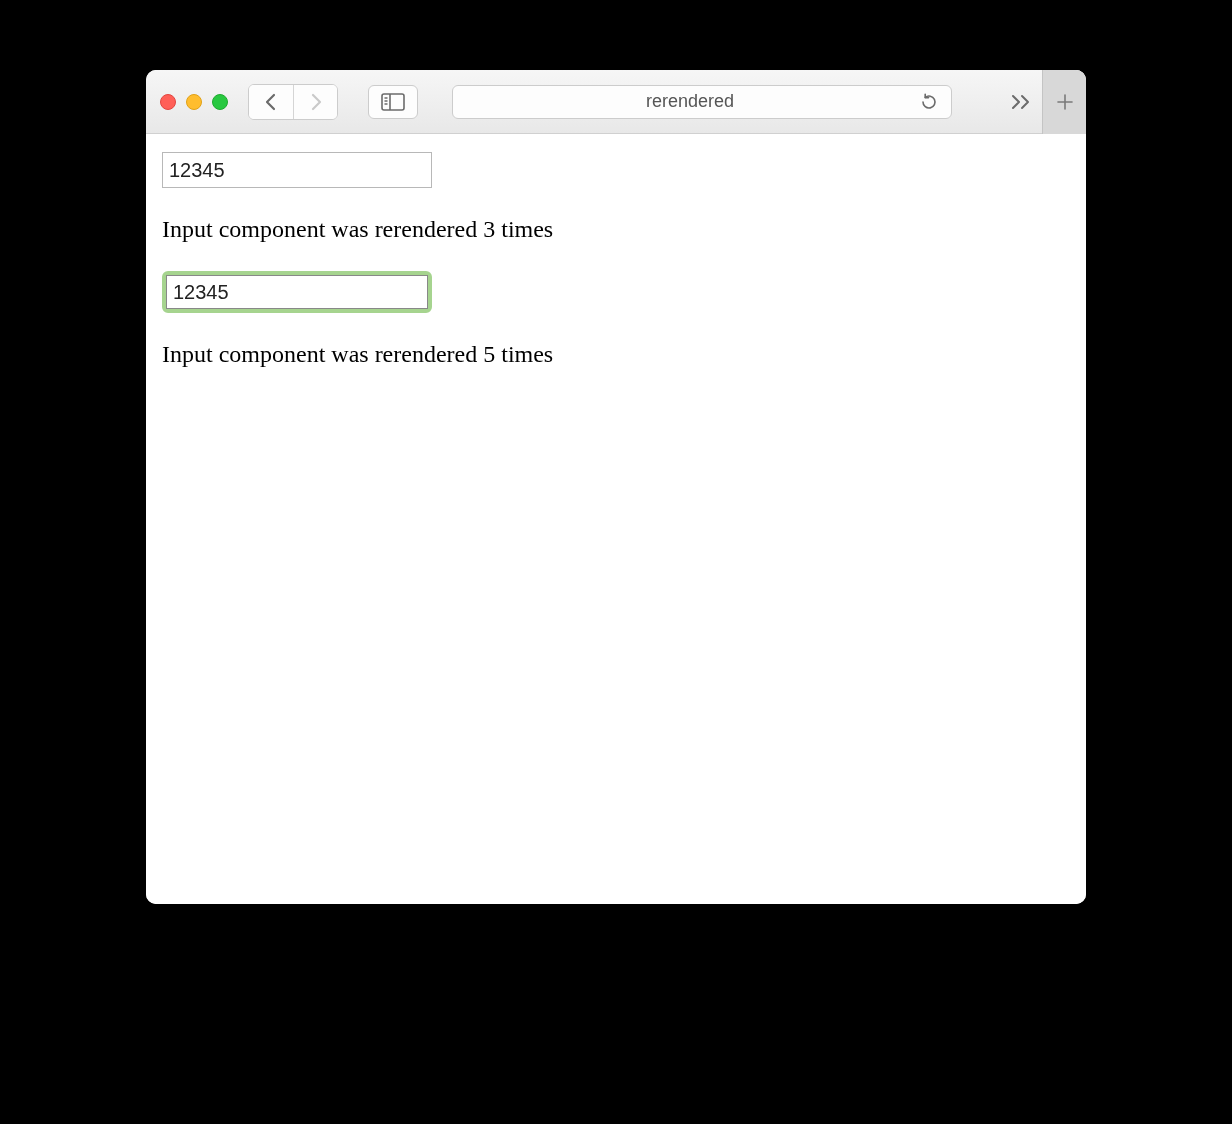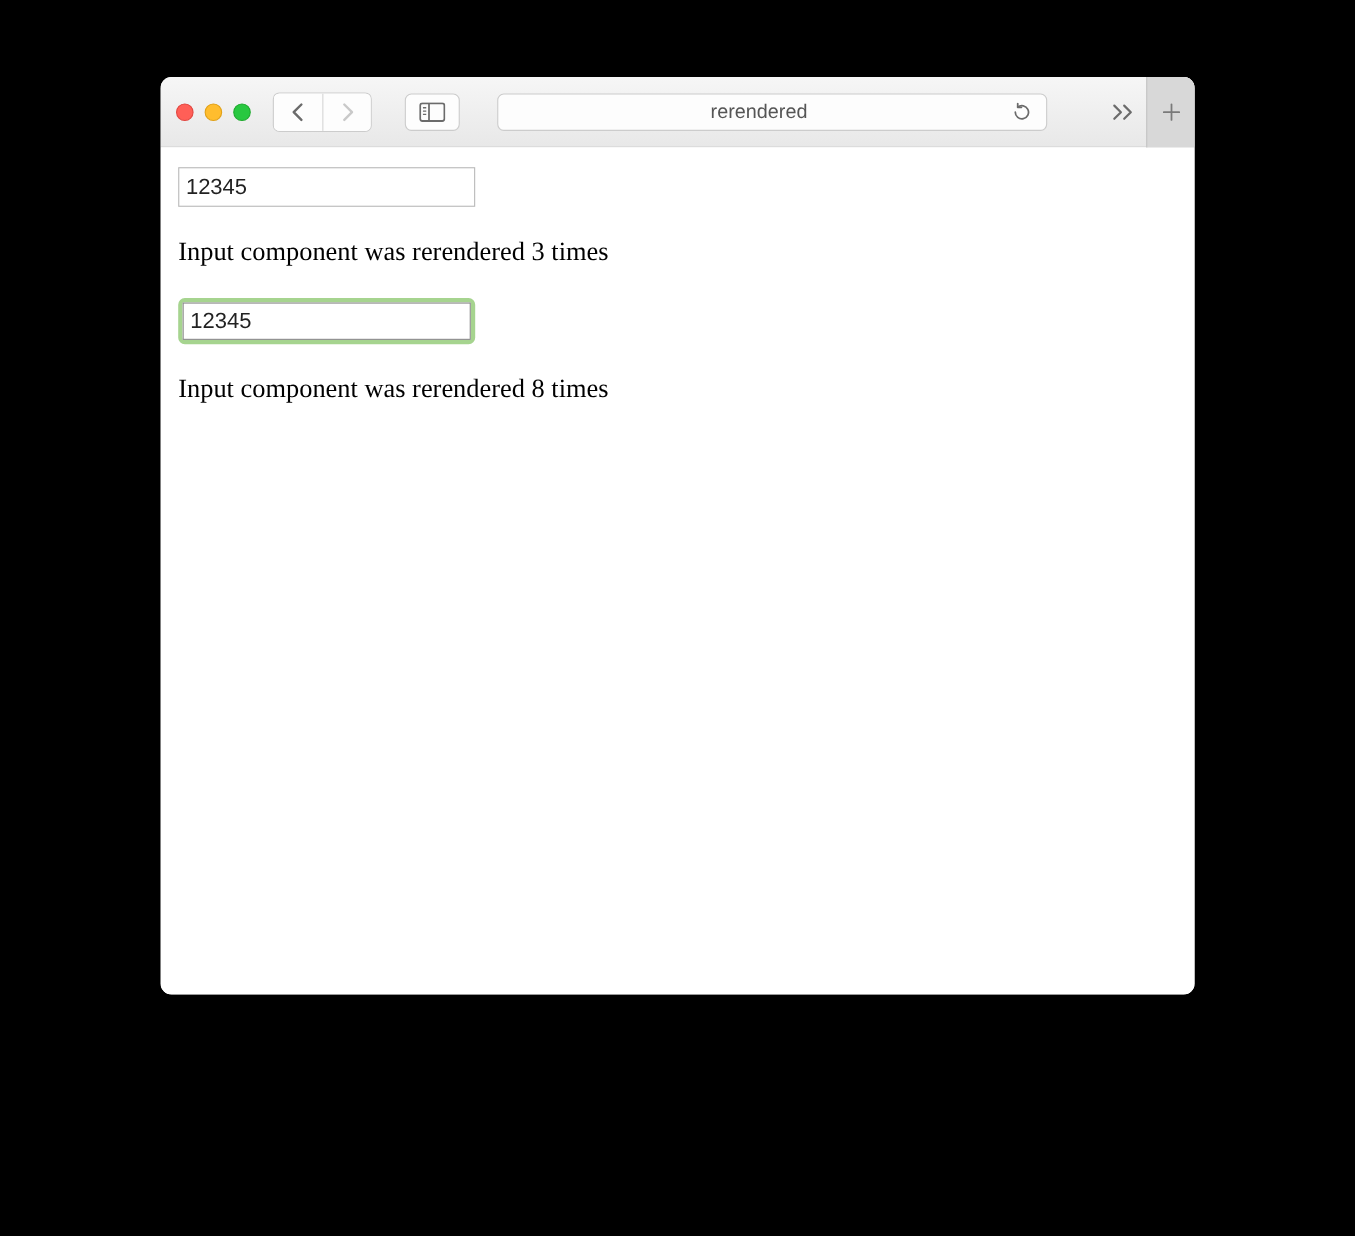--- a/index.html
+++ b/index.html
@@ -217,17 +217,17 @@
   <div class="content">
 
     <input type="text" class="plain-input" value="12345" style="">
 
     <p class="status-text">Input component was rerendered 3 times</p>
 
     <div class="focused-input-wrapper">
       <input type="text" class="focused-input" value="12345" style="">
     </div>
 
-    <p class="status-text">Input component was rerendered 8 times</p>
+    <p class="status-text">Input component was rerendered 5 times</p>
 
   </div>
 
 </div>
 
 </body></html>

